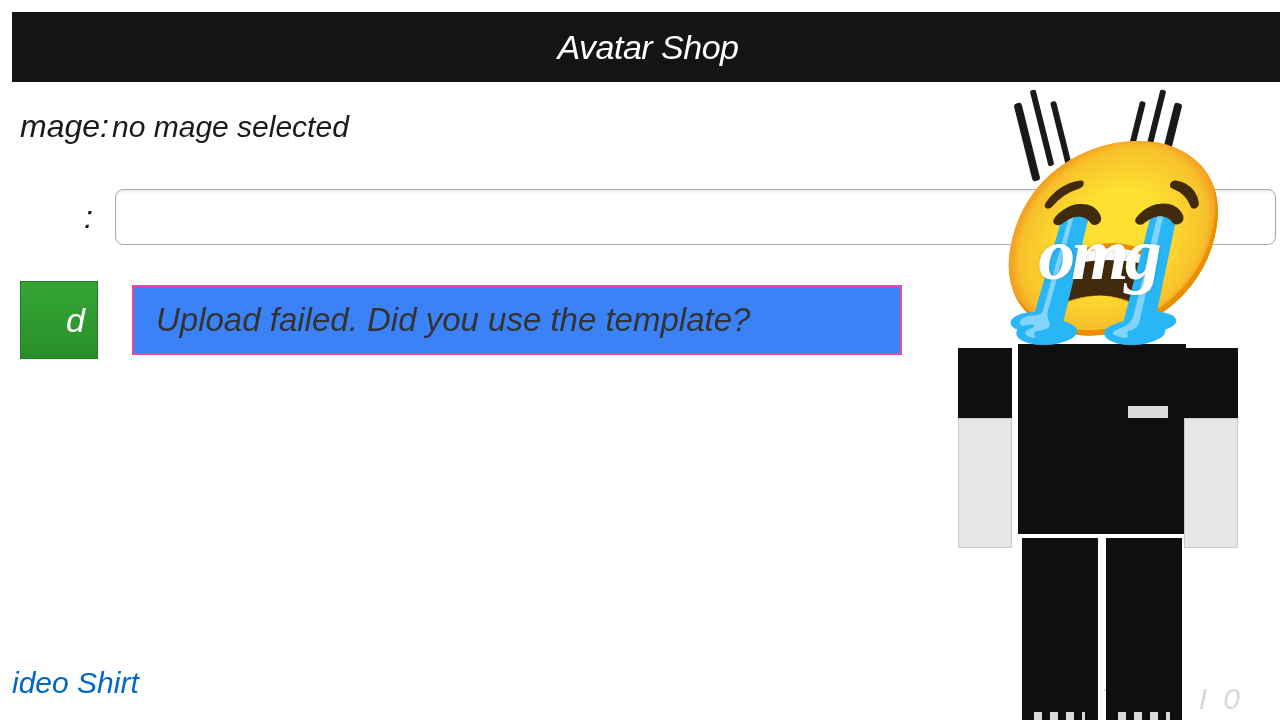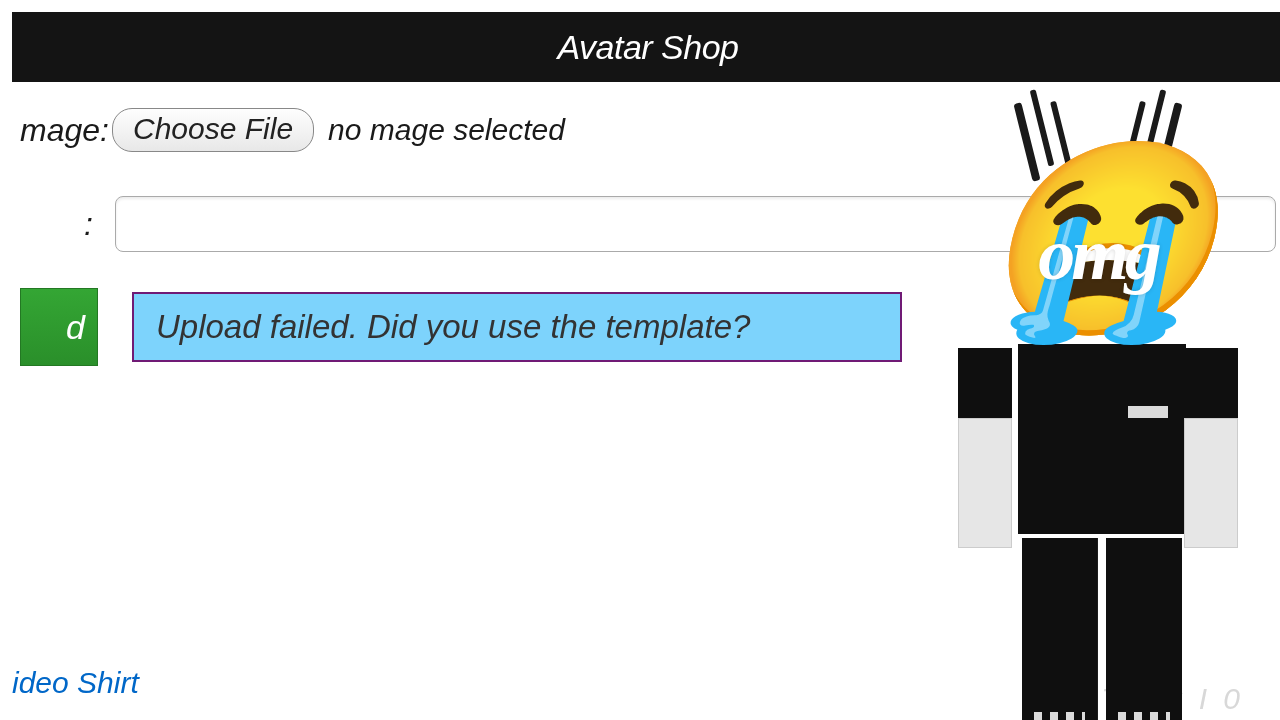--- a/index.html
+++ b/index.html
@@ -75,22 +75,22 @@
       font-size: 34px;
       height: 78px;
       width: 78px;
       display: flex;
       align-items: center;
       justify-content: flex-end;
       padding-right: 8px;
       overflow: hidden;
     }
     .error-box {
-      border: 2px solid #701a75;
-      background: #7dd3fc;
+      border: 2px solid #ec4899;
+      background: #3b82f6;
       color: #333;
       font-size: 33px;
       padding: 14px 22px;
       margin-left: 30px;
       width: 770px;
     }
     .bottom-link {
       position: absolute;
       bottom: 24px;
       left: 0;
@@ -236,21 +236,20 @@
 <body>
 
 <div class="header">
   <div class="header-tab">Avatar Shop</div>
 </div>
 
 <div class="content">
 
   <div class="row row-image">
     <div class="label-col" style="width:84px">mage:</div>
-    <button class="file-btn">Choose File</button>
     <span class="file-status">no mage selected</span>
   </div>
 
   <div class="row">
     <div class="label-col" style="width:88px">:</div>
     <input class="text-input" type="text" value="" style="">
   </div>
 
   <div class="row row-upload">
     <div class="upload-btn">

